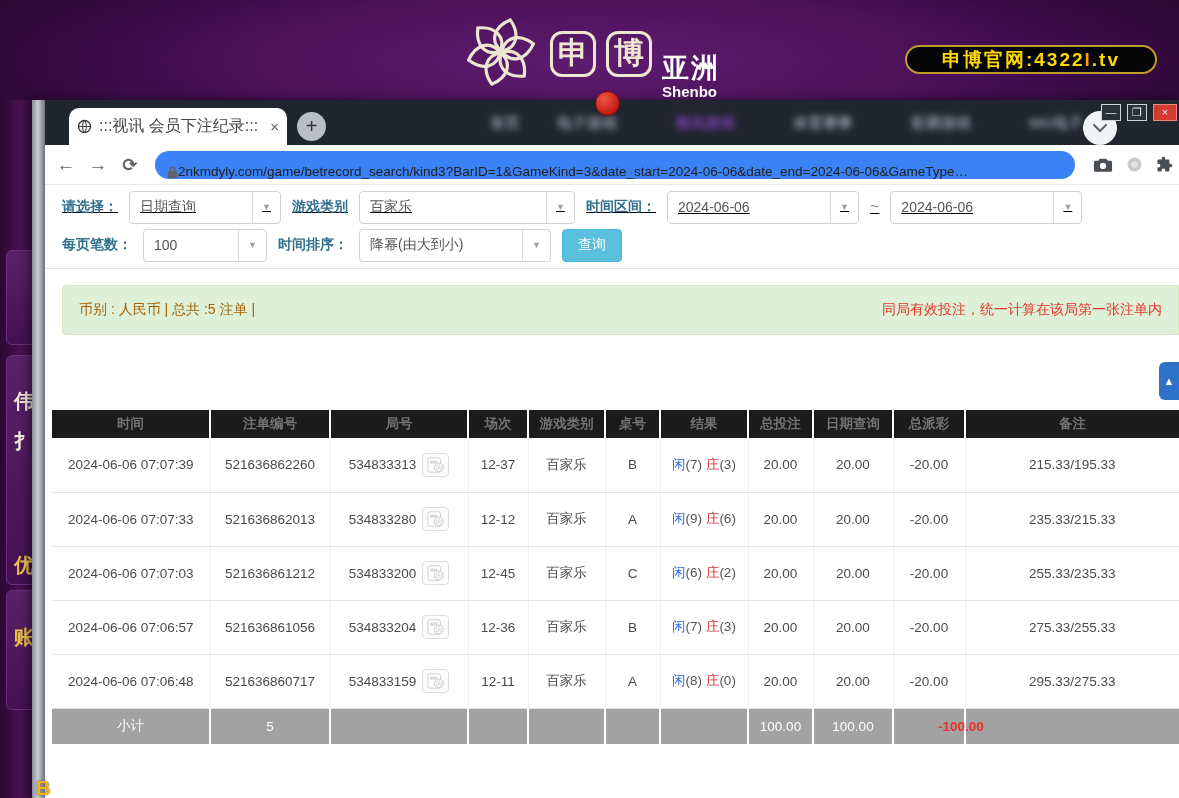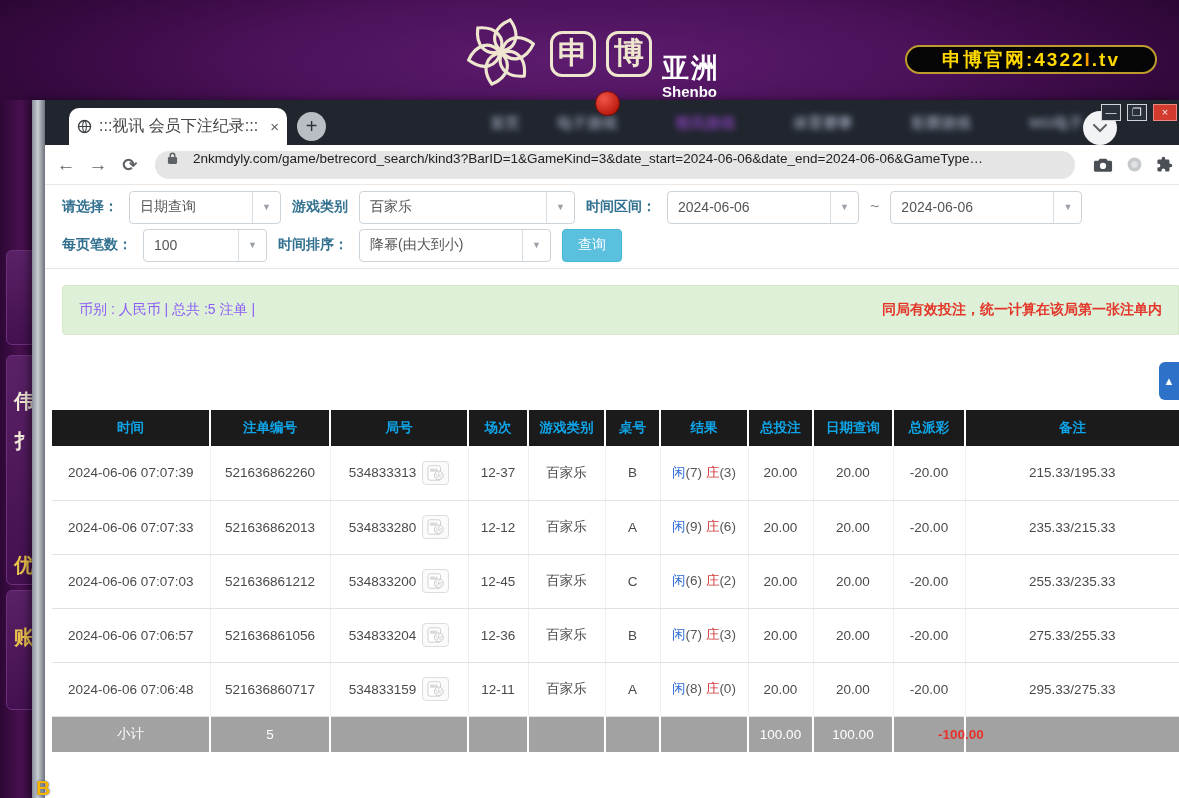--- a/index.html
+++ b/index.html
@@ -54,49 +54,49 @@
   .tab-chevron{position:absolute;left:1038px;top:11px;width:34px;height:34px;border-radius:50%;
     background:#f2f3f5;display:flex;align-items:center;justify-content:center;}
   .win-controls{position:absolute;top:4px;right:2px;display:flex;gap:6px;align-items:center;}
   .win-btn{width:20px;height:17px;border:1px solid #cfd3da;background:#2a3039;color:#e8eaee;
     font-size:11px;display:flex;align-items:center;justify-content:center;line-height:1;}
   .win-btn.close{background:#d23b2d;border-color:#e8887f;width:24px;}
 
   .toolbar{height:40px;background:#fff;display:flex;align-items:center;flex:0 0 40px;
     padding-left:10px;gap:10px;border-bottom:1px solid #e8e8e8;}
   .nav-ico{color:#5f6368;font-size:19px;width:22px;text-align:center;line-height:1;}
-  .url-bar{width:920px;height:28px;background:#e5e5e5;border-radius:14px;display:flex;
-    align-items:flex-start;padding:0 12px;gap:15px;margin-left:4px;}
+  .url-bar{width:920px;height:28px;background:#3b82f6;border-radius:14px;display:flex;
+    align-items:flex-end;padding:0 12px;gap:0;margin-left:4px;}
   .url-text{font-size:13.5px;color:#202124;white-space:nowrap;overflow:hidden;}
   .tool-icons{display:flex;align-items:center;gap:13px;margin-left:8px;}
 
   
   .content{position:relative;flex:1;background:#fff;overflow:hidden;}
   .filter-row{display:flex;align-items:center;gap:11px;padding-left:17px;height:38px;}
-  .filter-row:first-child{margin-top:3px;}
+  .filter-row:first-child{margin-top:3px;text-decoration:underline;}
   .filters{border-bottom:1px solid #e6e6e6;padding-bottom:4px;}
   .f-label{color:#31708f;font-weight:bold;font-size:14px;white-space:nowrap;}
   .selectbox{height:33px;border:1px solid #ccd3d9;border-radius:4px;background:#fff;
     display:flex;align-items:center;color:#555;font-size:14px;}
   .selectbox .val{flex:1;padding:0 10px;white-space:nowrap;overflow:hidden;}
   .selectbox .caret{width:28px;align-self:stretch;border-left:1px solid #d8dde2;display:flex;
     align-items:center;justify-content:center;color:#9aa0a6;font-size:9px;}
   .btn-query{height:33px;padding:0 15px;background:#5bc0de;border:1px solid #46b8da;border-radius:4px;
     color:#fff;font-size:14px;display:flex;align-items:center;}
   .notice{position:absolute;left:17px;right:0;top:100px;height:50px;background:#dff0d8;
     border:1px solid #d6e9c6;border-radius:4px 0 0 4px;display:flex;align-items:center;
     justify-content:space-between;padding:0 16px;font-size:14px;}
-  .notice .left{color:#8b5cf6;}
-  .notice .right{color:#e2372a;font-weight:bold;}
+  .notice .left{color:#a16207;}
+  .notice .right{color:#e2372a;}
   .float-btn{position:absolute;right:0;top:177px;width:20px;height:38px;background:#2d72c8;
     border-radius:6px 0 0 6px;color:#fff;font-size:11px;display:flex;align-items:center;justify-content:center;}
 
   
   table.bet{position:absolute;left:7px;top:225px;width:1127px;border-collapse:collapse;table-layout:fixed;}
-  table.bet th{background:#1b1b1b;color:#0ea5e9;font-size:13.5px;font-weight:bold;height:36px;
+  table.bet th{background:#1b1b1b;color:#737373;font-size:13.5px;font-weight:bold;height:28px;
     border-right:2px solid #fff;}
   table.bet th:last-child{border-right:none;}
   table.bet td{height:54px;text-align:center;font-size:13.5px;color:#4a4a4a;
     border-bottom:1px solid #e2e2e2;border-right:1px solid #efefef;background:#fff;}
   table.bet td:last-child{border-right:none;}
   td .xian{color:#2e6bd8;}
   td .zhuang{color:#d23c3c;}
   td .num{color:#555;}
   td.linkcell{color:#2e6bd8;}
   td.losscell{color:#d9342b;}

